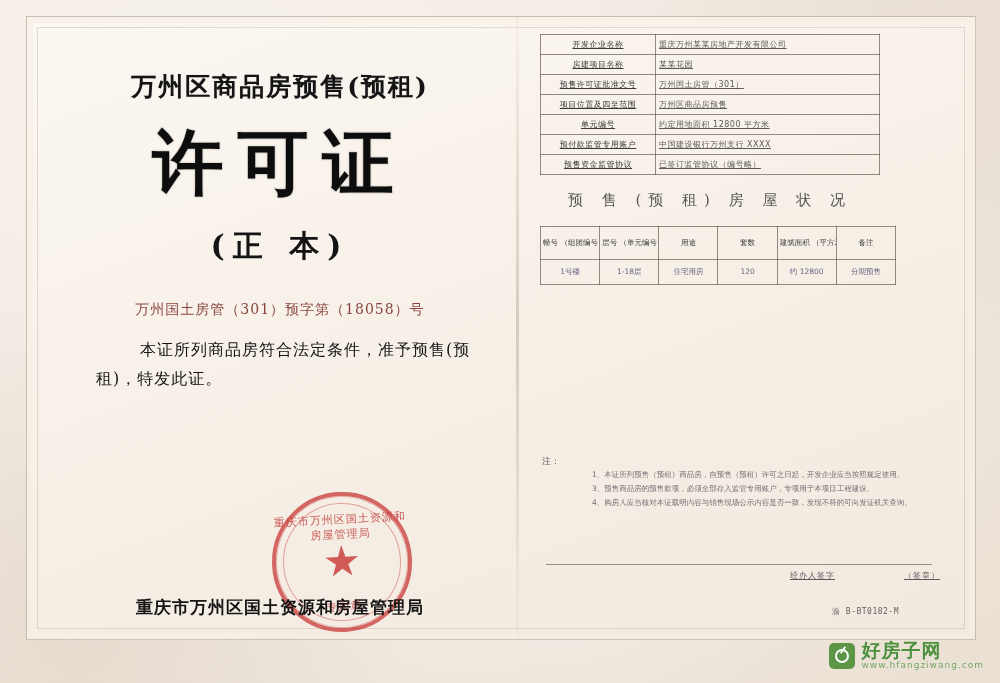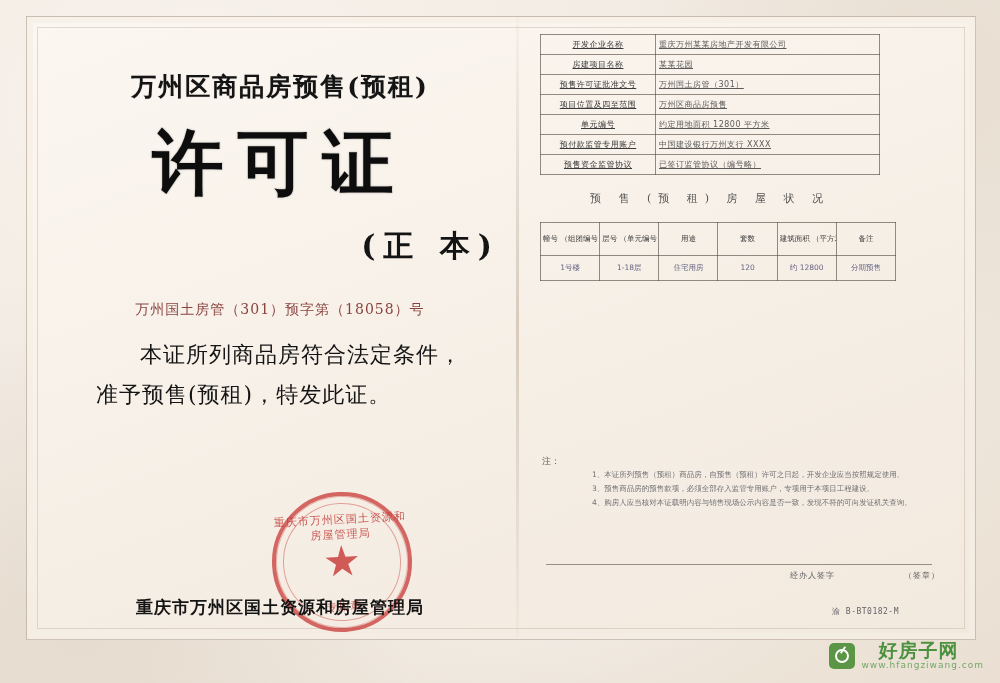--- a/index.html
+++ b/index.html
@@ -94,34 +94,33 @@
     color: #0d0d0d;
     text-shadow: 0 0 2px rgba(0,0,0,.35);
   }
   .subtitle {
     font-family: "DejaVu Serif", "Liberation Serif", serif;
     font-weight: bold;
     font-size: 30px;
     letter-spacing: 8px;
     margin-top: 26px;
     color: #141414;
-    text-align: right;
   }
   .cert-number {
     margin-top: 34px;
     font-family: "DejaVu Serif", "Liberation Serif", serif;
     font-size: 14px;
     letter-spacing: 1px;
     color: #7d2f2b;
     opacity: .9;
   }
   .body-text {
     margin-top: 16px;
     font-family: "DejaVu Serif", "Liberation Serif", serif;
-    font-size: 22px;
+    font-size: 16px;
     line-height: 1.85;
     letter-spacing: 1px;
     color: #151515;
     text-align: left;
     padding: 0 18px 0 36px;
     text-indent: 44px;
   }
 
   
   .seal-wrap {
@@ -223,21 +222,21 @@
     letter-spacing: .5px;
     filter: blur(.35px);
     opacity: .82;
   }
 
   .section-caption {
     width: 340px;
     text-align: center;
     margin-top: 16px;
     font-family: "DejaVu Serif", "Liberation Serif", serif;
-    font-size: 11px;
+    font-size: 15px;
     letter-spacing: 7px;
     color: #3a3a3a;
     opacity: .85;
   }
 
   table.units {
     margin-top: 16px;
     width: 356px;
     border-collapse: collapse;
     table-layout: fixed;
@@ -296,20 +295,21 @@
     left: 250px;
     top: 536px;
     width: 150px;
     display: flex;
     justify-content: space-between;
     font-size: 8px;
     color: #42424a;
     letter-spacing: 1px;
     filter: blur(.25px);
     opacity: .85;
+    text-decoration: underline;
   }
   .doc-code {
     position: absolute;
     left: 292px;
     top: 572px;
     font-family: "DejaVu Sans Mono", "Liberation Mono", monospace;
     font-size: 8px;
     color: #4a4a52;
     letter-spacing: .5px;
     filter: blur(.3px);
@@ -351,21 +351,20 @@
     background: #ffffff;
     transform: rotate(35deg);
   }
   .wm-main {
     font-family: "DejaVu Sans", "Liberation Sans", sans-serif;
     font-size: 19px;
     font-weight: bold;
     color: #3f8b33;
     letter-spacing: 1px;
     line-height: 1;
-    margin-left: 17px;
   }
   .wm-sub {
     font-family: "DejaVu Sans", "Liberation Sans", sans-serif;
     font-size: 9px;
     color: #6aa35e;
     letter-spacing: 1px;
     line-height: 1.2;
   }
   .wm-texts { display: flex; flex-direction: column; justify-content: center; }
 </style>

